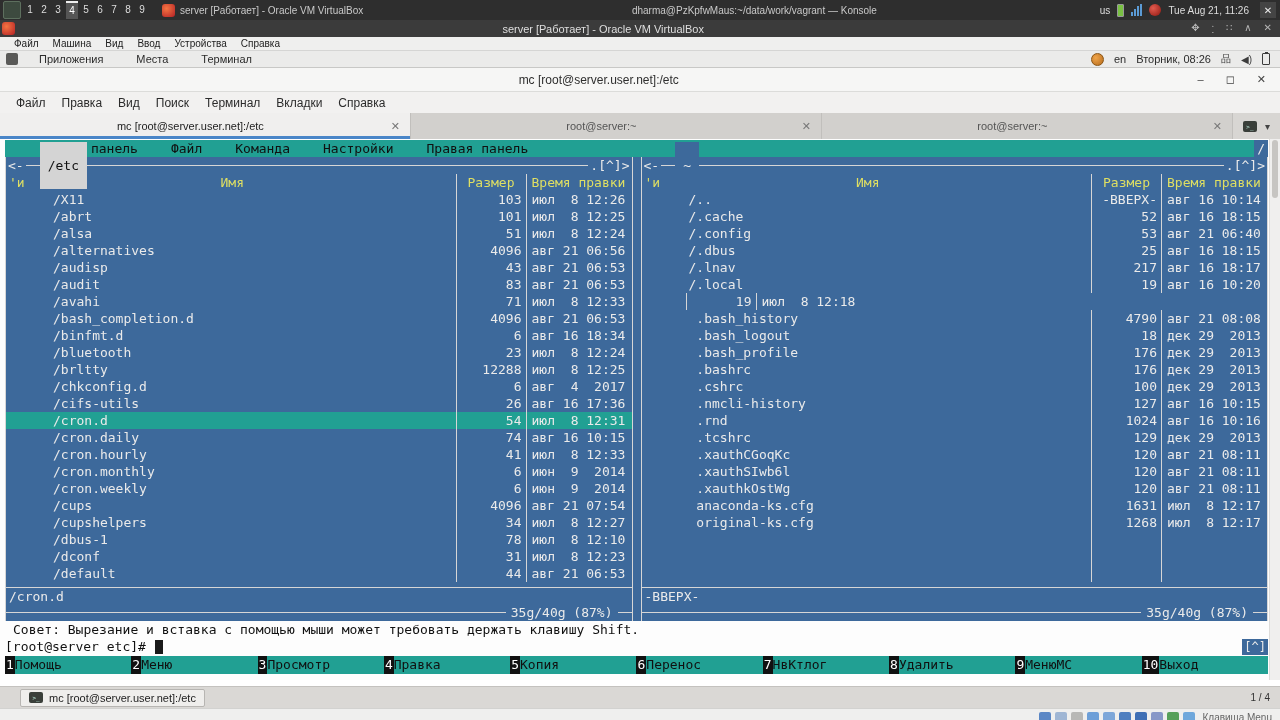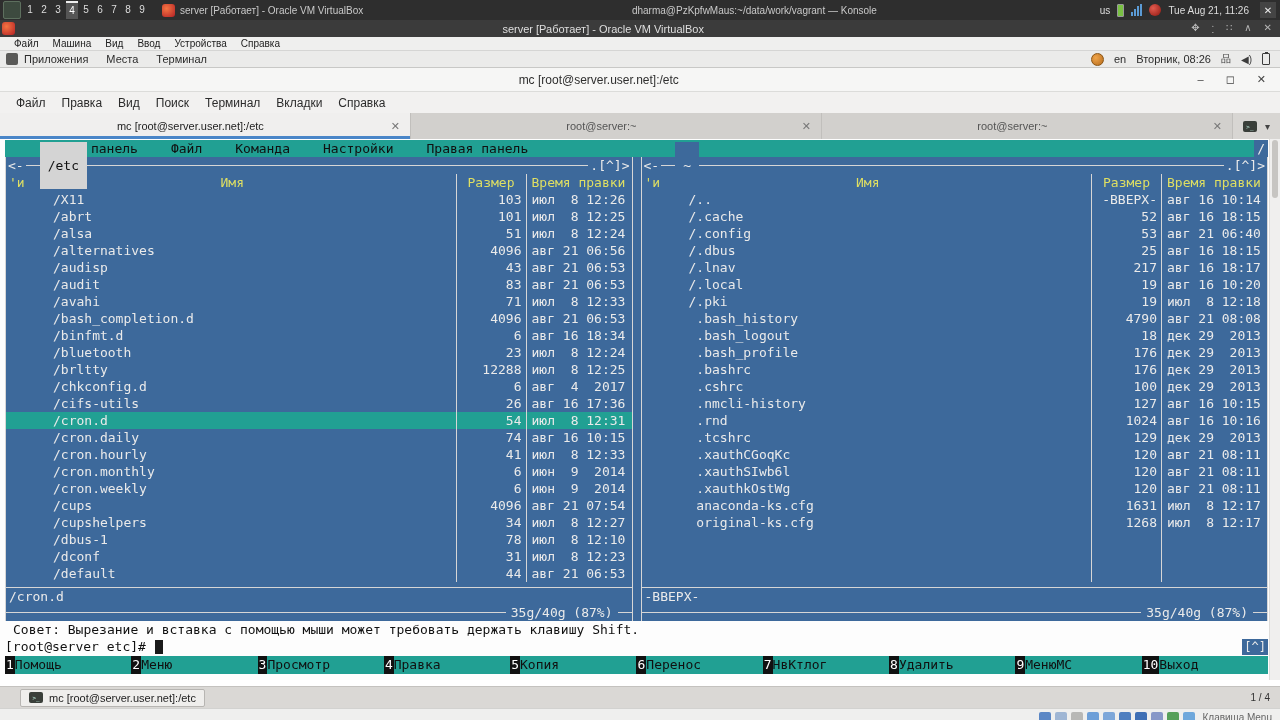--- a/index.html
+++ b/index.html
@@ -31,21 +31,21 @@
   
   .vbox-titlebar{height:17px;background:var(--vbox-title);display:flex;align-items:center;color:#dfdfdf;font-size:11px;}
   .vbox-titlebar .vbox-mini{margin-left:2px;}
   .vbox-title-text{flex:1;text-align:center;}
   .winbtns{display:flex;gap:12px;padding-right:8px;color:#b5b5b5;font-size:10px;}
   .vbox-menubar{height:14px;background:var(--chrome);display:flex;align-items:center;font-size:10px;color:#222;border-bottom:1px solid #d5d5d4;}
   .vbox-menubar span{margin-left:14px;}
 
   
   .guest-panel{height:17px;background:var(--guest-panel);border-bottom:1px solid #c8c8c6;display:flex;align-items:center;font-size:11px;color:#2b2b2b;}
-  .gp-left{display:flex;align-items:center;gap:18px;margin-left:6px;flex:1;}
+  .gp-left{display:flex;align-items:center;gap:33px;margin-left:6px;flex:1;}
   .gp-menu-icon{width:12px;height:12px;background:#5a5a58;border-radius:2px;}
   .gp-right{display:flex;align-items:center;gap:10px;margin-right:10px;}
   .gp-user{width:13px;height:13px;border-radius:50%;background:radial-gradient(circle at 35% 35%,#f0a54a,#b56a1c);border:1px solid #8a5413;}
   .gp-ico{color:#3c3c3c;font-size:10px;}
   .gp-batt{width:8px;height:12px;border:1px solid #3c3c3c;border-radius:1px;position:relative;}
   .gp-batt::before{content:"";position:absolute;top:-2px;left:2px;width:3px;height:1px;background:#3c3c3c;}
 
   
   .term-titlebar{height:24px;background:#f6f6f5;border-bottom:1px solid #dcdcda;display:flex;align-items:center;font-size:12px;color:#2f2f2f;}
   .tt-title{flex:1;text-align:center;}
@@ -460,21 +460,20 @@
                 <span class="c-date">авг 16 18:17</span>
               </div>
             
               <div class="row">
                 <span class="c-name">/.local</span>
                 <span class="c-size">19</span>
                 <span class="c-date">авг 16 10:20</span>
               </div>
             
               <div class="row">
-                <span class="c-name">/.pki</span>
                 <span class="c-size">19</span>
                 <span class="c-date">июл  8 12:18</span>
               </div>
             
               <div class="row">
                 <span class="c-name"> .bash_history</span>
                 <span class="c-size">4790</span>
                 <span class="c-date">авг 21 08:08</span>
               </div>
             

